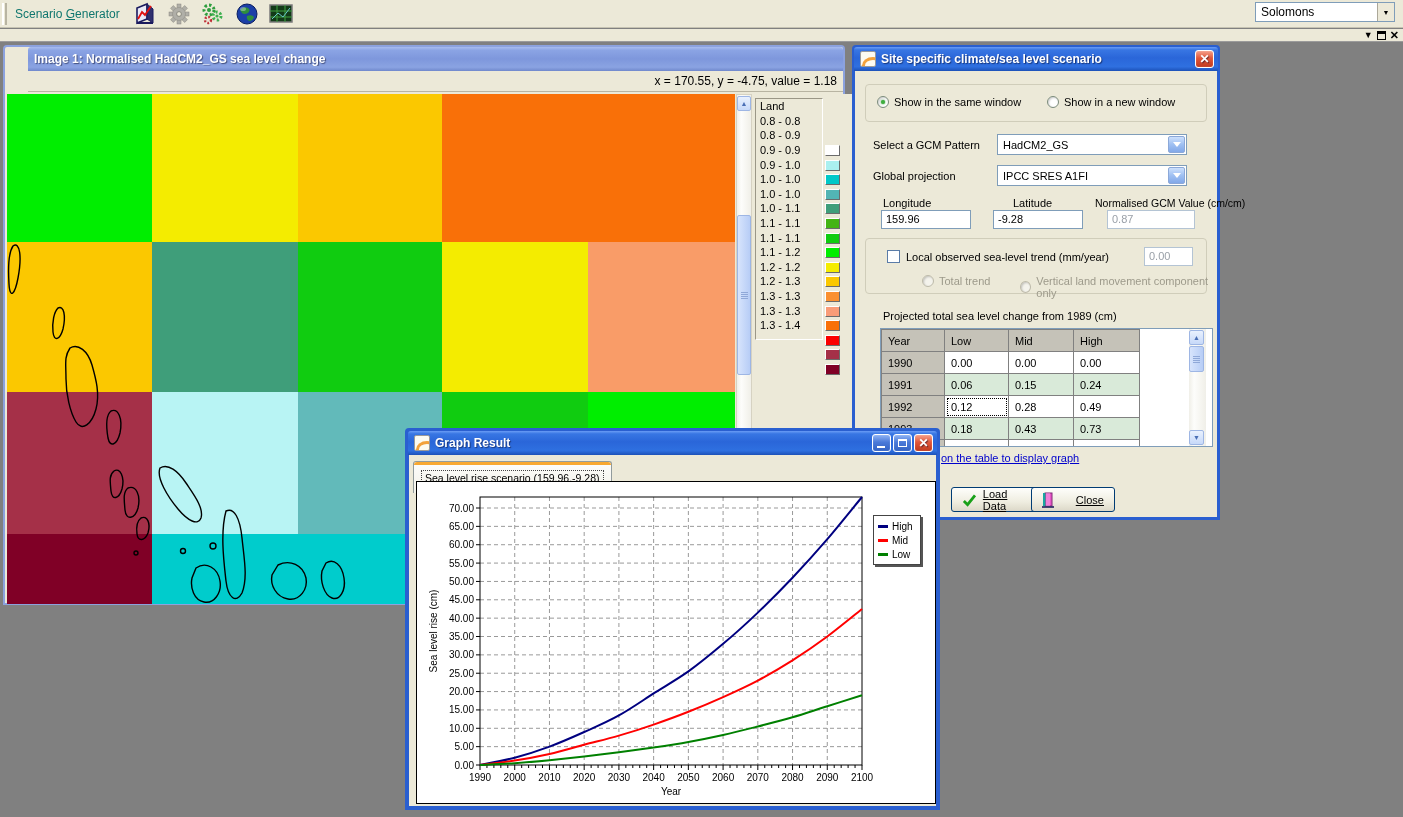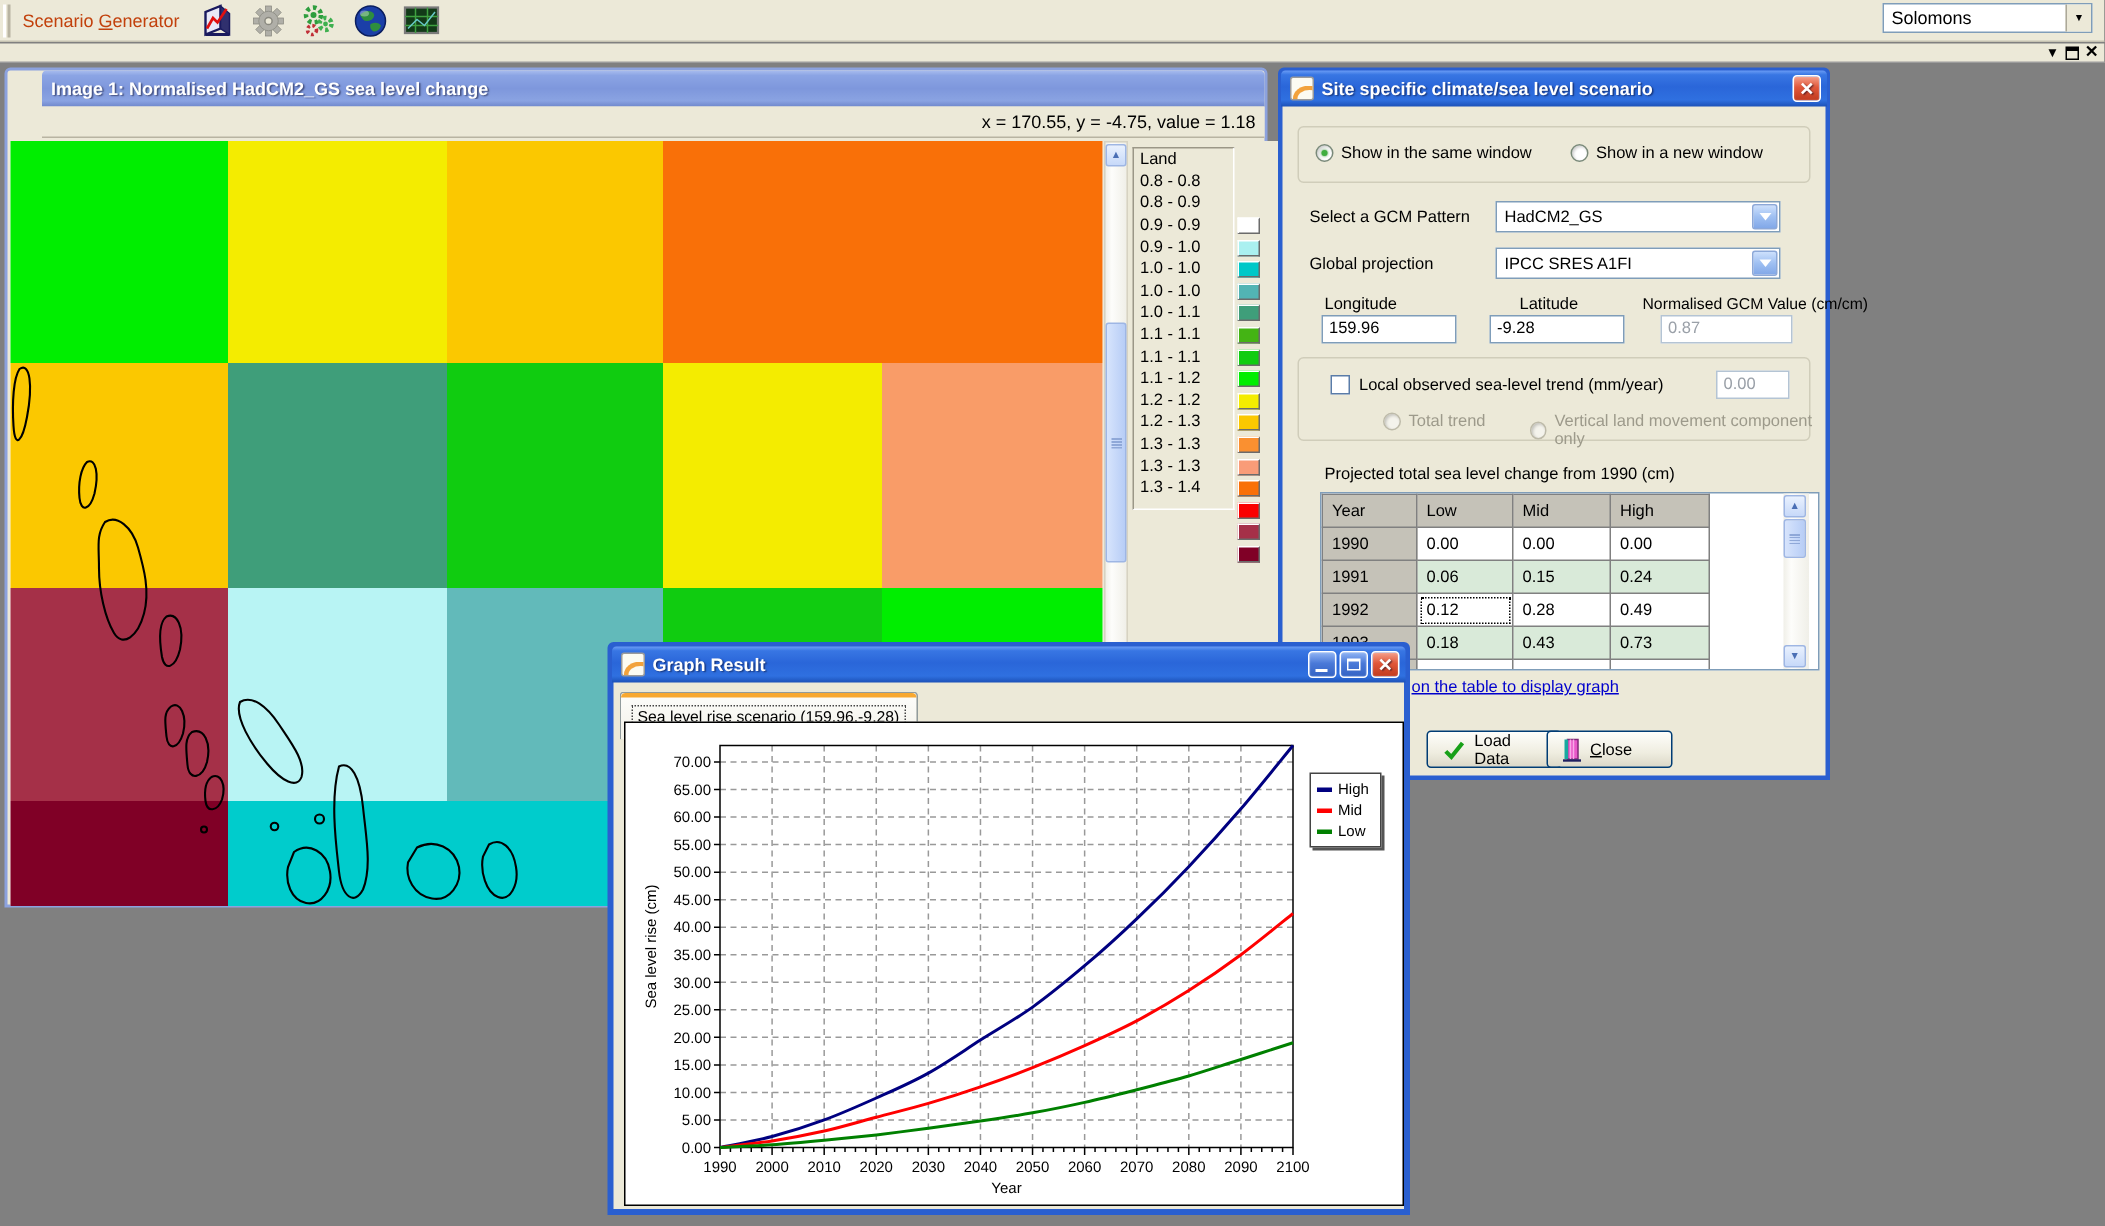--- a/index.html
+++ b/index.html
@@ -3,21 +3,21 @@
 <meta charset="utf-8">
 <style>
   * { margin:0; padding:0; box-sizing:border-box; }
   html,body { width:1403px; height:817px; overflow:hidden; }
   body { font-family:"Liberation Sans", sans-serif; font-size:11px; background:#808080; position:relative; }
 
   
   .toolbar { position:absolute; left:0; top:0; width:1403px; height:28px; background:#ECE9D8;
              border-bottom:1px solid #C6C3B2; display:flex; align-items:center; }
   .gripper { width:5px; height:22px; margin:0 4px 0 2px; border-left:2px solid #fff; border-right:2px solid #B8B4A2; }
-  .menu-label { font-size:12px; color:#c2410c; padding:2px 8px 2px 4px; }
+  .menu-label { font-size:12px; color:#0f766e; padding:2px 8px 2px 4px; }
   .tb-icon { width:26px; height:26px; margin:0 4px; display:flex; align-items:center; justify-content:center; }
   .combo-classic { position:absolute; right:8px; top:2px; width:140px; height:20px; background:#fff;
                    border:1px solid #7F9DB9; display:flex; align-items:center; }
   .combo-classic .val { flex:1; padding:0 5px; font-size:12px; }
   .combo-classic .btn { width:17px; height:18px; background:#ECE9D8; border-left:1px solid #ACA899;
                         display:flex; align-items:center; justify-content:center; font-size:7px; color:#000; }
   .mdi-strip { position:absolute; left:0; top:29px; width:1403px; height:13px; background:#ECE9D8;
                border-bottom:1px solid #9b9b9b; }
   .mdi-ctrls { position:absolute; right:4px; top:0; height:13px; display:flex; gap:4px; align-items:center; color:#000; }
   .mdi-ctrls .g { font-size:11px; line-height:11px; cursor:default; }
@@ -91,22 +91,22 @@
   table.grid td, table.grid th { border:1px solid #808080; height:22px; padding:0 6px; text-align:left;
                                  font-weight:normal; min-width:40px; }
   .hdr { background:#C5C2B8; }
   .ycol { background:#C5C2B8; width:62px; }
   td.w0 { width:63px; } td.w1 { width:64px; } td.w2 { width:65px; } td.w3 { width:66px; }
   tr.alt td:not(.ycol) { background:#D9EAD9; }
   td.focus { outline:1px dotted #000; outline-offset:-3px; }
   #tbl-sb { left:334px; top:281px; height:117px; border:none; position:absolute; }
   .link { position:absolute; color:#0000CC; text-decoration:underline; font-size:11px; cursor:pointer; white-space:nowrap; }
   .xp-button { position:absolute; height:25px; background:linear-gradient(180deg,#FEFEFB,#EFEDE0 60%,#DCD8C8);
-               border:1px solid #003C74; border-radius:3px; display:flex; align-items:center; justify-content:flex-start;
-               gap:6px; font-size:11px; color:#000; padding:0 10px; }
+               border:1px solid #003C74; border-radius:3px; display:flex; align-items:center; justify-content:space-between;
+               gap:6px; font-size:11px; color:#000; padding:0 10px;text-decoration:underline; }
 
   
   #graph-win { left:405px; top:428px; width:535px; height:382px; background:#ECE9D8; border:4px solid #2A5FD0; z-index:30; }
   #graph-win .titlebar { margin:-1px -1px 0 -1px; }
   .tab { position:absolute; left:4px; top:29px; height:32px; padding:0 8px; background:linear-gradient(180deg,#FDFDFB,#F2F1E8);
          border:1px solid #919B9C; border-bottom:none; border-radius:3px 3px 0 0; font-size:10.5px;
          display:flex; align-items:center; }
   .tab::before { content:""; position:absolute; left:0; right:0; top:0; height:3px; background:#F8A830; border-radius:3px 3px 0 0; }
   .tab .inner { outline:1px dotted #444; padding:1px 3px; }
   #chart-panel { position:absolute; left:7px; top:49px; width:520px; height:323px; background:#fff; border:1px solid #000; }
@@ -360,21 +360,21 @@
   <div class="field dis" style="left:289px; top:199px; width:49px; height:19px;">0.00</div>
   <div class="radio dis" style="left:35px; top:227px;">
     <span class="dot"></span>
     <span>Total trend</span>
   </div>
   <div class="radio dis" style="left:133px; top:227px;">
     <span class="dot"></span>
     <span>Vertical land movement component only</span>
   </div>
 
-  <div class="lbl" style="left:28px; top:262px;">Projected total sea level change from 1990 (cm)</div>
+  <div class="lbl" style="left:28px; top:262px;">Projected total sea level change from 1989 (cm)</div>
   <div id="tbl-wrap">
     <table class="grid" id="dlg-table">
         <tbody>
           <tr>
             <th class="hdr w0">Year</th>
             <th class="hdr w1">Low</th>
             <th class="hdr w2">Mid</th>
             <th class="hdr w3">High</th>
           </tr>
           <tr>

